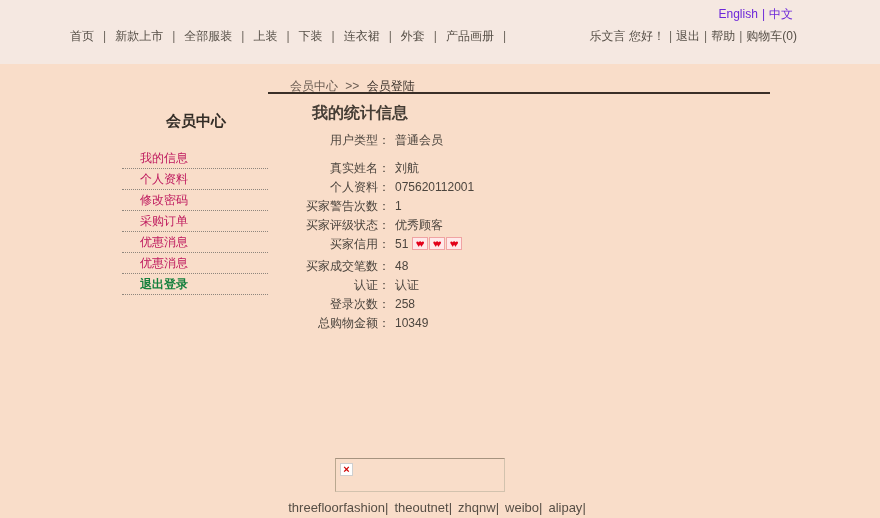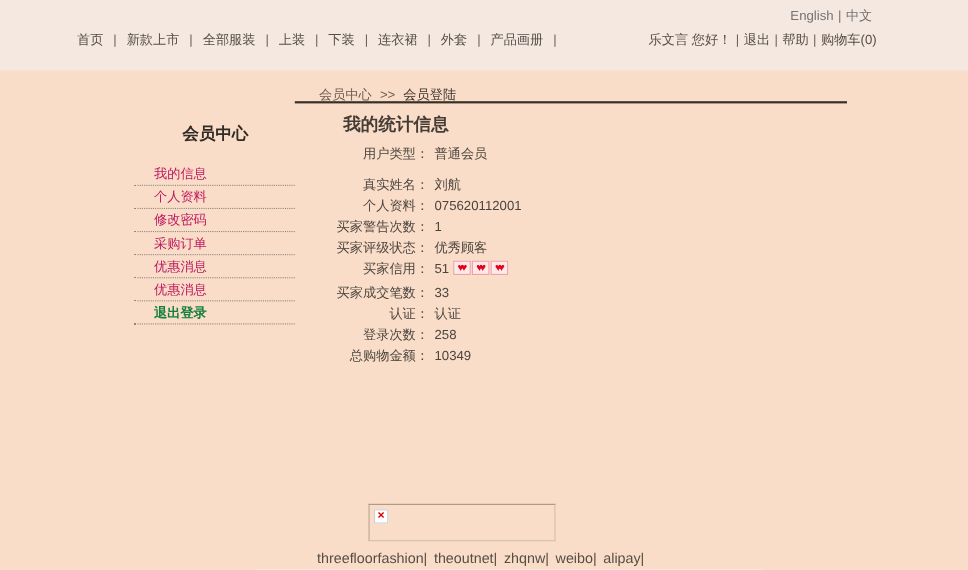--- a/index.html
+++ b/index.html
@@ -8,21 +8,21 @@
   .page {
     position:relative; width:880px; height:518px; overflow:hidden;
     background:#f9ddc9;
     font-family:"Liberation Sans","DejaVu Sans",sans-serif;
     font-size:12px; color:#4c453e;
   }
   a { color:inherit; text-decoration:none; cursor:pointer; }
 
   
   .topbar { position:absolute; top:0; left:0; width:880px; height:64px; background:#f5e8e1; }
-  .lang-row { position:absolute; top:6px; right:87px; color:#737373; white-space:nowrap; }
+  .lang-row { position:absolute; top:6px; right:87px; color:#6d28d9; white-space:nowrap; }
   .lang-row .sep { margin:0 4px; }
   .nav-row { position:absolute; top:28px; left:70px; white-space:nowrap; color:#564f47; }
   .nav-link { margin-right:9px; }
   .nav-row .sep { margin-right:9px; color:#6d655c; }
   .account-row { position:absolute; top:28px; right:83px; white-space:nowrap; color:#564f47; }
   .account-row .sep { margin:0 4px; color:#6d655c; }
 
   
   .breadcrumb { position:absolute; top:78px; left:290px; color:#6a5c52; white-space:nowrap; }
   .breadcrumb .sep { margin:0 4px; }
@@ -102,21 +102,21 @@
   </aside>
 
   <h3 class="stats-title">我的统计信息</h3>
   <main class="stats-rows">
       <div class="stats-row"><span class="stats-label"><span>用户类型</span><span>：</span></span><span class="stats-value">普通会员</span></div>
       <div class="stats-row"><span class="stats-label"><span>真实姓名</span><span>：</span></span><span class="stats-value">刘航</span></div>
       <div class="stats-row"><span class="stats-label"><span>个人资料</span><span>：</span></span><span class="stats-value">075620112001</span></div>
       <div class="stats-row"><span class="stats-label"><span>买家警告次数</span><span>：</span></span><span class="stats-value">1</span></div>
       <div class="stats-row"><span class="stats-label"><span>买家评级状态</span><span>：</span></span><span class="stats-value">优秀顾客</span></div>
       <div class="stats-row"><span class="stats-label"><span>买家信用</span><span>：</span></span><span class="stats-value">51</span><span class="hearts"><span class="heart-box">♥♥</span><span class="heart-box">♥♥</span><span class="heart-box">♥♥</span></span></div>
-      <div class="stats-row"><span class="stats-label"><span>买家成交笔数</span><span>：</span></span><span class="stats-value">33</span></div>
+      <div class="stats-row"><span class="stats-label"><span>买家成交笔数</span><span>：</span></span><span class="stats-value">48</span></div>
       <div class="stats-row"><span class="stats-label"><span>认证</span><span>：</span></span><span class="stats-value">认证</span></div>
       <div class="stats-row"><span class="stats-label"><span>登录次数</span><span>：</span></span><span class="stats-value">258</span></div>
       <div class="stats-row"><span class="stats-label"><span>总购物金额</span><span>：</span></span><span class="stats-value">10349</span></div>
     </main>
 
   <div class="broken-image">
     <span class="broken-icon">×</span>
   </div>
 
   <footer class="footer"><a class="footer-link">threefloorfashion</a><span class="sep">|</span><a class="footer-link">theoutnet</a><span class="sep">|</span><a class="footer-link">zhqnw</a><span class="sep">|</span><a class="footer-link">weibo</a><span class="sep">|</span><a class="footer-link">alipay</a><span class="sep">|</span></footer>

